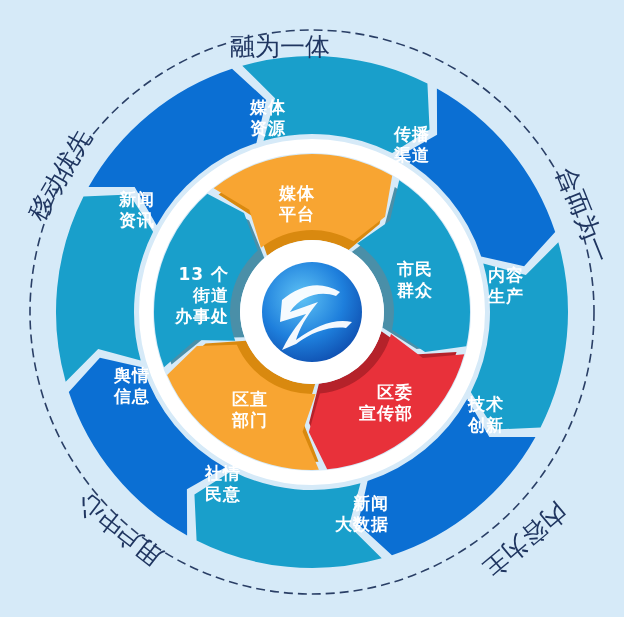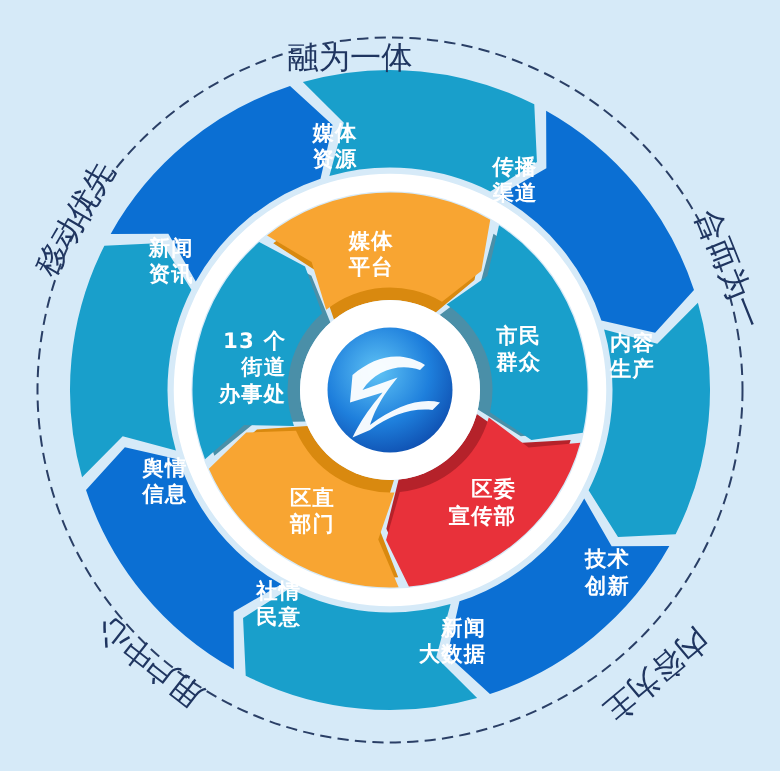--- a/index.html
+++ b/index.html
@@ -53,21 +53,21 @@
       <path d="M282 300 C300 285 320 280 340 292 L336 296 C320 290 300 296 290 312 L318 302 C305 318 300 328 296 340 C316 325 336 318 352 322 L346 328 C330 326 312 332 296 344 L282 350 C292 330 300 322 306 314 L280 322 Z" fill="#ffffff" opacity="0.95"></path>
     </g>
   </svg>
   <div id="labels">
       <div class="lbl outer-lbl" style="left: 268px; top: 118px;">媒体
 资源</div>
       <div class="lbl outer-lbl" style="left: 412px; top: 145px;">传播
 渠道</div>
       <div class="lbl outer-lbl" style="left: 506px; top: 270px; margin-top: 16px;">内容
 生产</div>
-      <div class="lbl outer-lbl" style="left: 486px; top: 415px; margin-top: 44px;">技术
+      <div class="lbl outer-lbl" style="left: 486px; top: 415px;">技术
 创新</div>
       <div class="lbl outer-lbl" style="left: 362px; top: 514px;">新闻
 大数据</div>
       <div class="lbl outer-lbl" style="left: 203px; top: 484px; margin-left: 20px;">社情
 民意</div>
       <div class="lbl outer-lbl" style="left: 132px; top: 362px; margin-top: 24px;">舆情
 信息</div>
       <div class="lbl outer-lbl" style="left: 137px; top: 210px;">新闻
 资讯</div>
       <div class="lbl inner-lbl" style="left: 297px; top: 204px;">媒体

